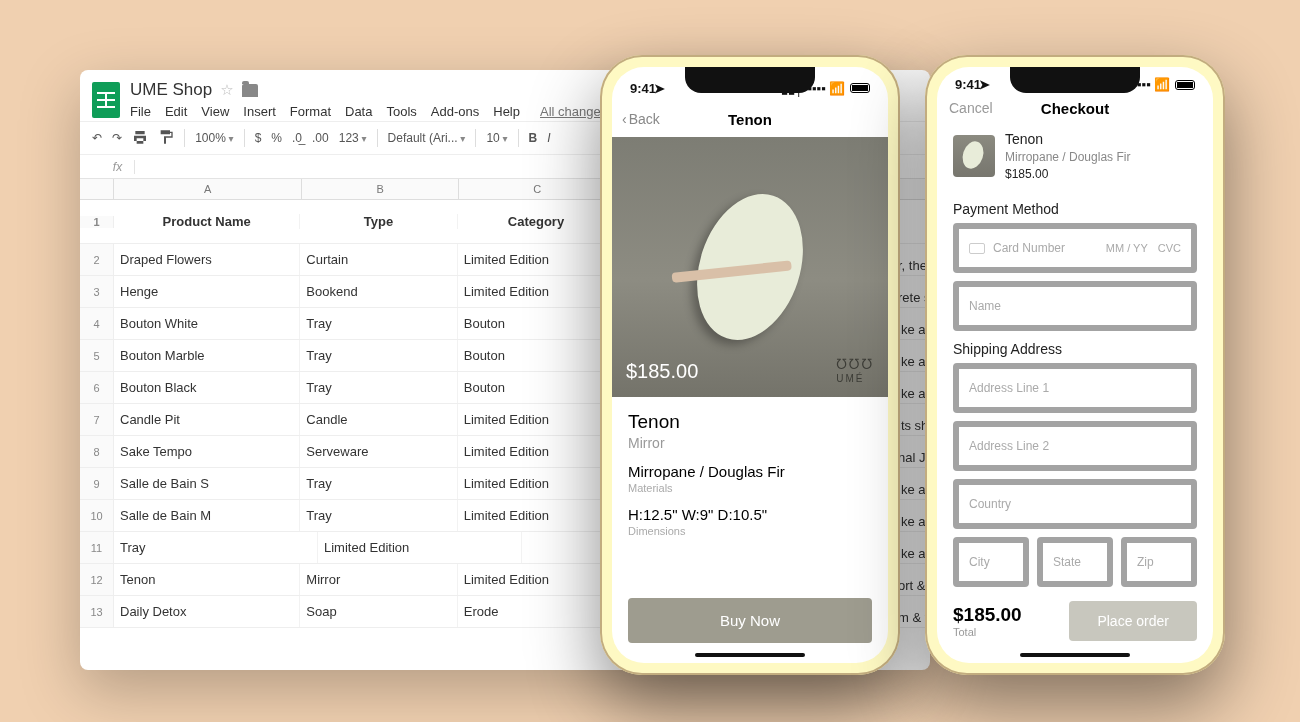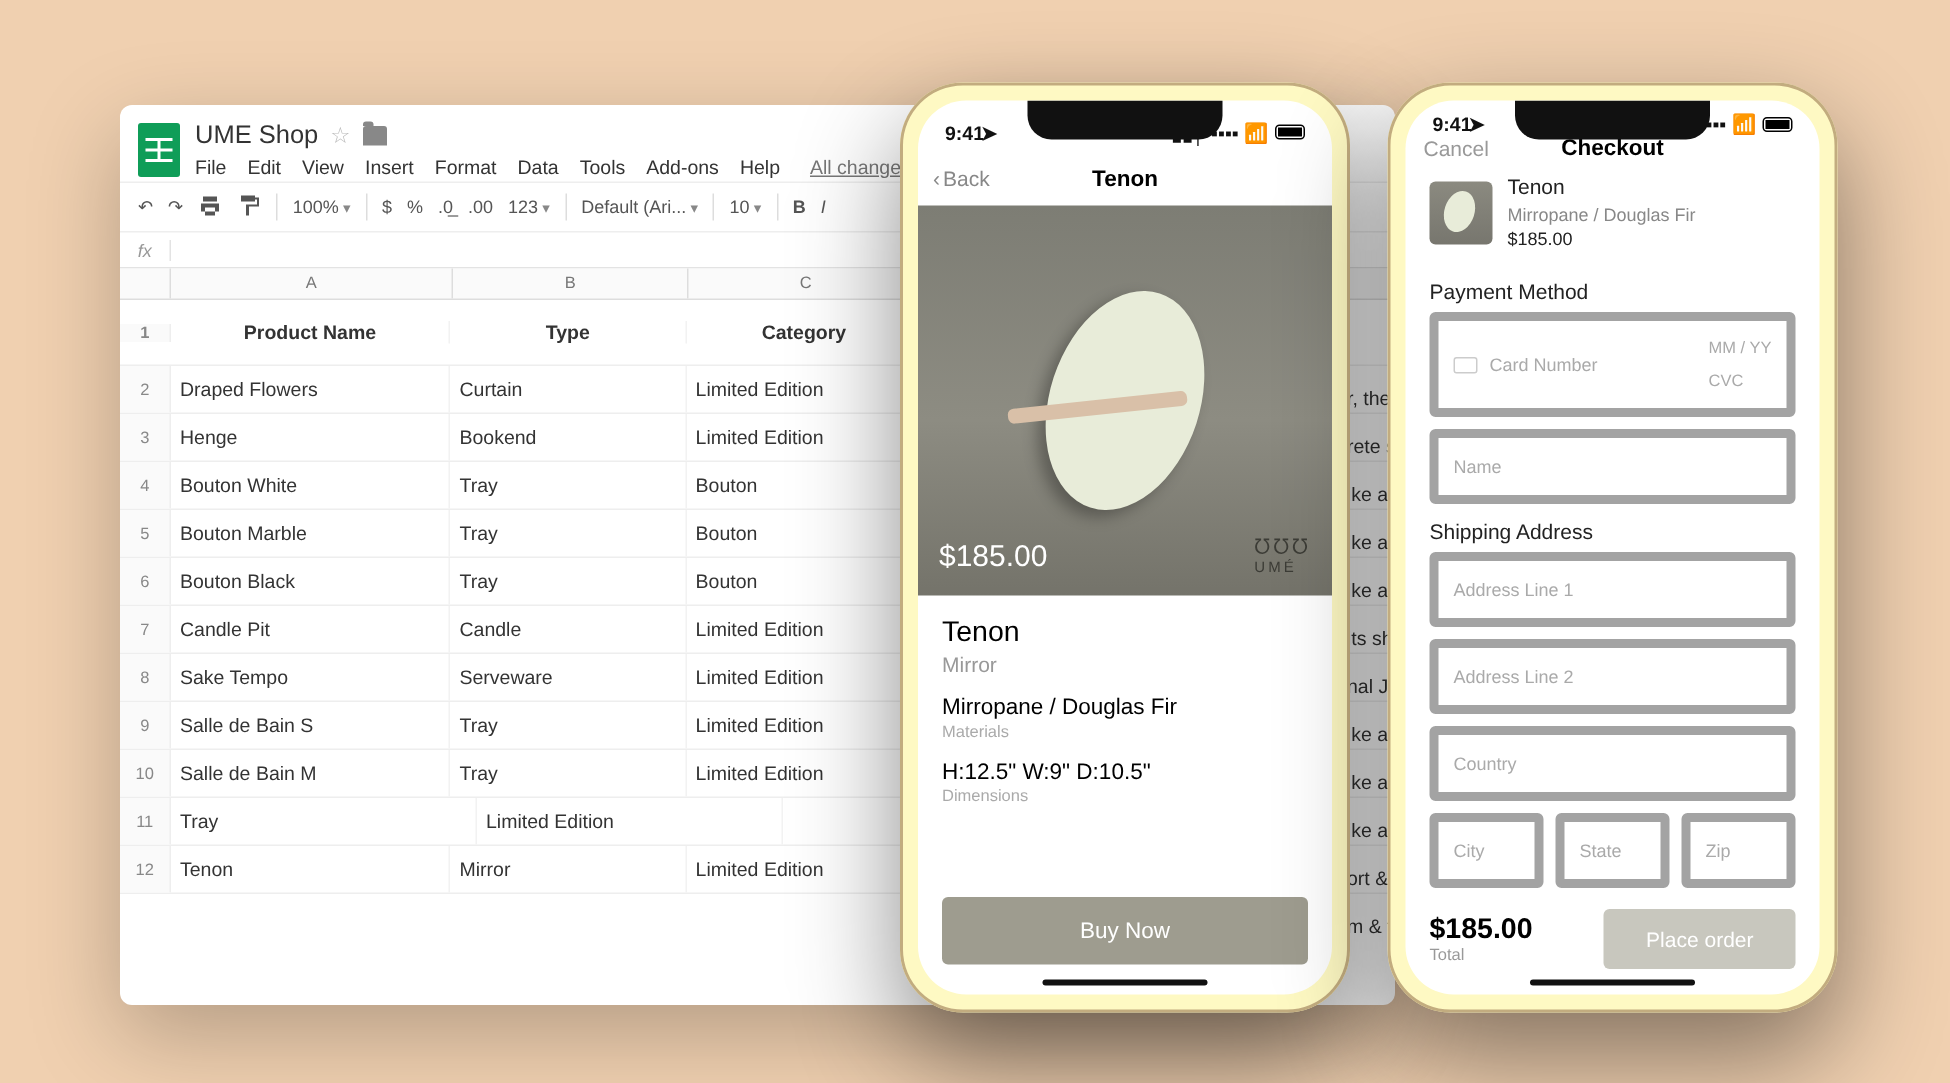--- a/index.html
+++ b/index.html
@@ -43,21 +43,21 @@
   .menu-bar .saved { color:#777; text-decoration:underline; margin-left:6px;}
   .toolbar {
     display:flex; align-items:center; gap:10px; padding:6px 12px;
     border-top:1px solid #eee; border-bottom:1px solid #eee;
     font-size:12px; color:#555; height:34px;
   }
   .toolbar .sep{width:1px;height:18px;background:#ddd;}
   .toolbar .drop::after{content:" ▾"; font-size:10px; color:#888;}
   .toolbar svg{width:16px;height:16px;fill:#555;}
   .fx-row { display:flex; align-items:center; border-bottom:1px solid #e3e3e3; height:24px;}
-  .fx-label { width:34px; text-align:center; font-style:italic; color:#999; font-size:12px; border-right:1px solid #e3e3e3;}
+  .fx-label { width:34px; text-align:center; font-style:italic; color:#999; font-size:12px; border-right:1px solid #e3e3e3;margin-left:21px;}
   .col-headers { display:flex; border-bottom:1px solid #ddd; background:#fafafa; font-size:11px; color:#777;}
   .row-num-col{width:34px;border-right:1px solid #ddd;}
   .col-h{flex:1;text-align:center;padding:4px 0;border-right:1px solid #ddd;}
   .col-h.A{flex:1.2}.col-h.B{flex:1}.col-h.C{flex:1}.col-h.D{flex:0.8}.col-h.E{flex:1.2}
   .sheet-body{flex:1;overflow:hidden;}
   .sheet-row{display:flex;border-bottom:1px solid #eee;font-size:13px;color:#333;height:32px;}
   .sheet-row.header{font-weight:bold;height:44px;align-items:center;}
   .row-num{width:34px;border-right:1px solid #eee;text-align:center;font-size:11px;color:#888;display:flex;align-items:center;justify-content:center;background:#fafafa;}
   .cell{border-right:1px solid #f2f2f2;padding:0 6px;display:flex;align-items:center;overflow:hidden;white-space:nowrap;}
   .cell.A{flex:1.2}.cell.B{flex:1}.cell.C{flex:1}.cell.D{flex:0.8;justify-content:flex-end;}.cell.E{flex:1.2}
@@ -102,21 +102,21 @@
   .co-nav .title{font-weight:600;font-size:15px;}
   .co-item{display:flex;gap:10px;padding:8px 16px;align-items:center;}
   .co-thumb{width:42px;height:42px;background:linear-gradient(#8b8a80,#77766e);border-radius:4px;position:relative;overflow:hidden;}
   .co-thumb::after{content:"";position:absolute;width:20px;height:28px;background:#e8ecd9;border-radius:50%;left:10px;top:6px;transform:rotate(18deg);}
   .co-meta{font-size:12px;color:#888;line-height:1.4;}
   .co-meta .name{font-size:14px;color:#222;font-weight:500;}
   .sect{font-size:14px;font-weight:500;padding:10px 16px 6px;color:#222;}
   .inputs{padding:0 16px;display:flex;flex-direction:column;gap:8px;}
   .inp{border:6px solid #a3a3a3;border-radius:4px;padding:12px 10px;font-size:12px;color:#aaa;display:flex;align-items:center;gap:8px;}
   .inp.card{justify-content:space-between;}
-  .inp.card .right{display:flex;gap:10px;font-size:11px;flex-direction:column;}
+  .inp.card .right{display:flex;gap:10px;font-size:11px;}
   .row3{display:flex;gap:8px;}
   .row3 .inp{flex:1;}
   .co-footer{margin-top:auto;display:flex;align-items:center;justify-content:space-between;padding:14px 16px 22px;}
   .co-total .amt{font-size:19px;font-weight:600;}
   .co-total .lab{font-size:11px;color:#999;}
   .place-btn{background:#c8c7be;color:#fff;padding:12px 28px;border-radius:4px;font-size:14px;}
   .card-ico{width:16px;height:11px;border:1px solid #ccc;border-radius:2px;display:inline-block;}
 </style>
 </head>
 <body>
@@ -270,20 +270,28 @@
         <div class="cell E">Har</div>
       </div>
       <div class="sheet-row">
         <div class="row-num">12</div>
         <div class="cell A">Tenon</div>
         <div class="cell B">Mirror</div>
         <div class="cell C">Limited Edition</div>
         <div class="cell D">$48.00</div>
         <div class="cell E">Mir</div>
       </div>
+      <div class="sheet-row">
+        <div class="row-num">13</div>
+        <div class="cell A">Daily Detox</div>
+        <div class="cell B">Soap</div>
+        <div class="cell C">Erode</div>
+        <div class="cell D">$48.00</div>
+        <div class="cell E">Ligh</div>
+      </div>
     </div>
 </div>
 
 <div id="frags" style="position:absolute;left:898px;top:250px;font-size:13px;color:#333;line-height:32px;">
     <div>r, the</div>
     <div>rete sa</div>
     <div>ike a</div>
     <div>ike a</div>
     <div>ike a</div>
     <div>its sha</div>

